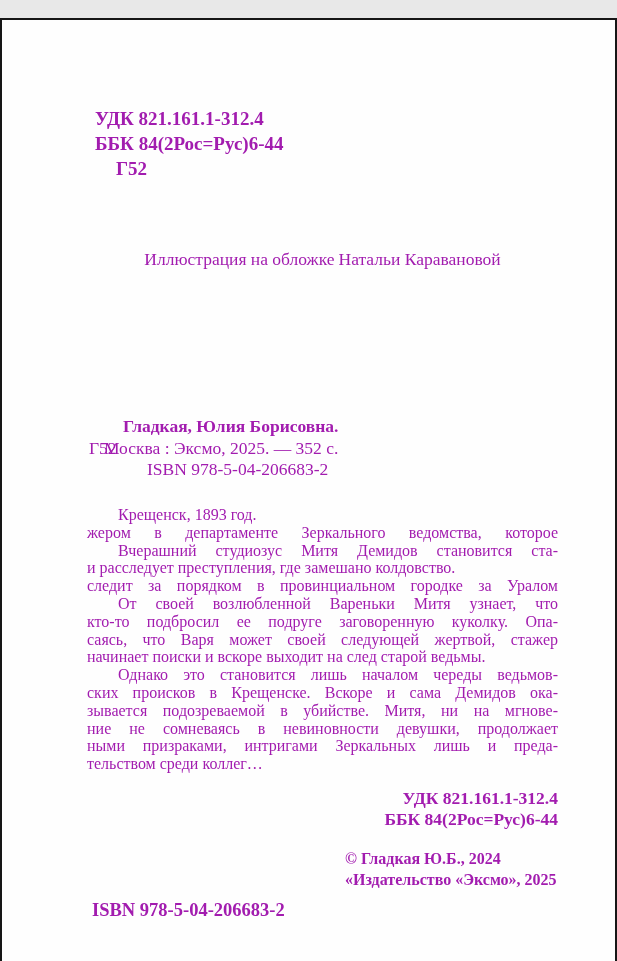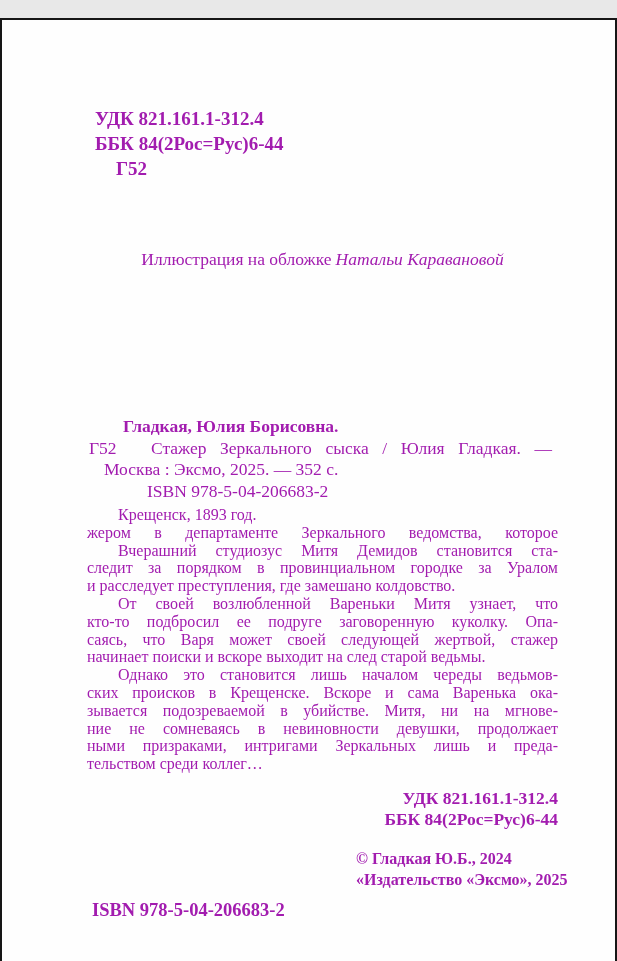--- a/index.html
+++ b/index.html
@@ -20,21 +20,21 @@
     font-size:19px; line-height:25px; font-weight:700;
     white-space:nowrap;
   }
   .class-top .sign { padding-left:21px; }
 
   
   .cover-credit {
     position:absolute; left:85px; top:229px; width:471px;
     font-size:17.5px; text-align:center; white-space:nowrap;
   }
-  .cover-credit .artist { font-style:italic; margin-left:4px; }
+  .cover-credit .artist { margin-left:4px; }
 
   
   .catalog {
     position:absolute; left:79px; top:396px; width:471px;
     font-size:17.5px; line-height:21.5px;
   }
   .catalog .heading { font-weight:700; padding-left:42px; }
   .catalog .title-line { position:relative; }
   .catalog .title-line .sign { position:absolute; left:8px; top:0; }
   .catalog .title-line .title-text {
@@ -55,21 +55,21 @@
 
   
   .class-bottom {
     position:absolute; right:57px; top:768px;
     font-size:17.5px; line-height:20.5px; font-weight:700;
     text-align:right; white-space:nowrap;
   }
 
   
   .copyright {
-    position:absolute; left:354px; top:829px;
+    position:absolute; left:343px; top:829px;
     font-size:16px; line-height:20.8px; font-weight:700;
     white-space:nowrap;
   }
   .copyright .cline:nth-child(3) { padding-left:13px; }
 
   
   .isbn-bottom {
     position:absolute; left:90px; top:880px;
     font-size:18.5px; font-weight:700; white-space:nowrap;
   }
@@ -86,38 +86,37 @@
   </div>
 
   <div class="cover-credit">
     <span>Иллюстрация на обложке</span><span class="artist">Натальи Каравановой</span>
   </div>
 
   <div class="catalog">
     <div class="heading">Гладкая, Юлия Борисовна.</div>
     <div class="title-line">
       <span class="sign">Г52</span>
-      <div class="title-text">Стажер Зеркального сыска / Юлия Гладкая. —</div>
     </div>
     <div class="imprint">Москва : Эксмо, 2025. — 352 с.</div>
     <div class="isbn">ISBN 978-5-04-206683-2</div>
   </div>
 
   <div class="annotation">
       <div class="line first last">Крещенск, 1893 год.</div>
       <div class="line">жером в департаменте Зеркального ведомства, которое</div>
       <div class="line first">Вчерашний студиозус Митя Демидов становится ста-</div>
+      <div class="line last">и расследует преступления, где замешано колдовство.</div>
       <div class="line">следит за порядком в провинциальном городке за Уралом</div>
-      <div class="line last">и расследует преступления, где замешано колдовство.</div>
       <div class="line first">От своей возлюбленной Вареньки Митя узнает, что</div>
       <div class="line">кто-то подбросил ее подруге заговоренную куколку. Опа-</div>
       <div class="line">саясь, что Варя может своей следующей жертвой, стажер</div>
       <div class="line last">начинает поиски и вскоре выходит на след старой ведьмы.</div>
       <div class="line first">Однако это становится лишь началом череды ведьмов-</div>
-      <div class="line">ских происков в Крещенске. Вскоре и сама Варенька ока-</div>
+      <div class="line">ских происков в Крещенске. Вскоре и сама Демидов ока-</div>
       <div class="line">зывается подозреваемой в убийстве. Митя, ни на мгнове-</div>
       <div class="line">ние не сомневаясь в невиновности девушки, продолжает</div>
       <div class="line">ными призраками, интригами Зеркальных лишь и преда-</div>
       <div class="line last">тельством среди коллег…</div>
     </div>
 
   <div class="class-bottom">
     <div>УДК 821.161.1-312.4</div>
     <div>ББК 84(2Рос=Рус)6-44</div>
   </div>

